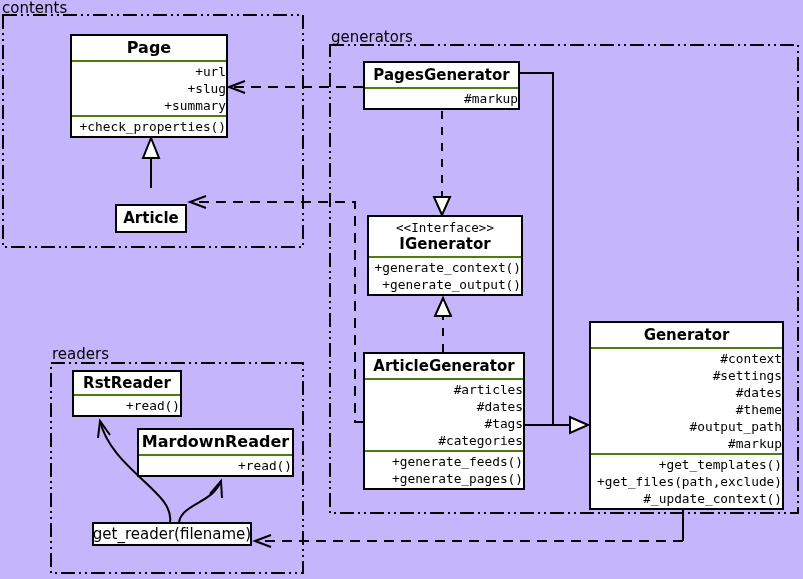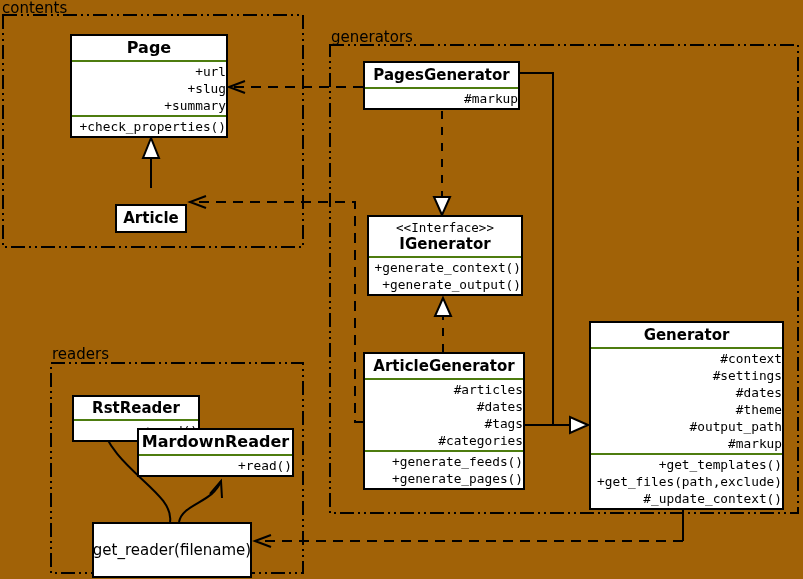--- a/index.html
+++ b/index.html
@@ -1,20 +1,20 @@
 <!DOCTYPE html>
 <html><head>
 <meta charset="utf-8">
 <style>
   html, body { margin: 0; padding: 0; background: #ffffff; }
   #canvas {
     position: relative;
     width: 803px;
     height: 579px;
-    background: #a16207;
+    background: #c4b5fd;
     font-family: "DejaVu Sans", sans-serif;
     color: #000;
     overflow: hidden;
   }
   #overlay {
     position: absolute;
     left: 0; top: 0;
     width: 803px; height: 579px;
     pointer-events: none;
   }
@@ -205,31 +205,31 @@
       <div class="uml-line">#output_path</div>
       <div class="uml-line">#markup</div>
     </div>
     <div class="uml-sec">
       <div class="uml-line">+get_templates()</div>
       <div class="uml-line">+get_files(path,exclude)</div>
       <div class="uml-line">#_update_context()</div>
     </div>
   </div>
 
-  <div class="uml-class" style="left:72px; top:370px; width:128px;margin-top:25px;">
+  <div class="uml-class" style="left:72px; top:370px; width:110px;">
     <div class="uml-title" style="line-height:22px;">RstReader</div>
     <div class="uml-sec">
       <div class="uml-line">+read()</div>
     </div>
   </div>
 
   <div class="uml-class" style="left:137px; top:428px; width:157px;">
     <div class="uml-title big">MardownReader</div>
     <div class="uml-sec">
       <div class="uml-line">+read()</div>
     </div>
   </div>
 
-  <div class="fn-box" style="left:92px; top:522px; width:160px; height:56px;">
+  <div class="fn-box" style="left:92px; top:522px; width:160px; height:24px;">
     <span>get_reader(filename)</span>
   </div>
 
 </div>
 
 </body></html>

